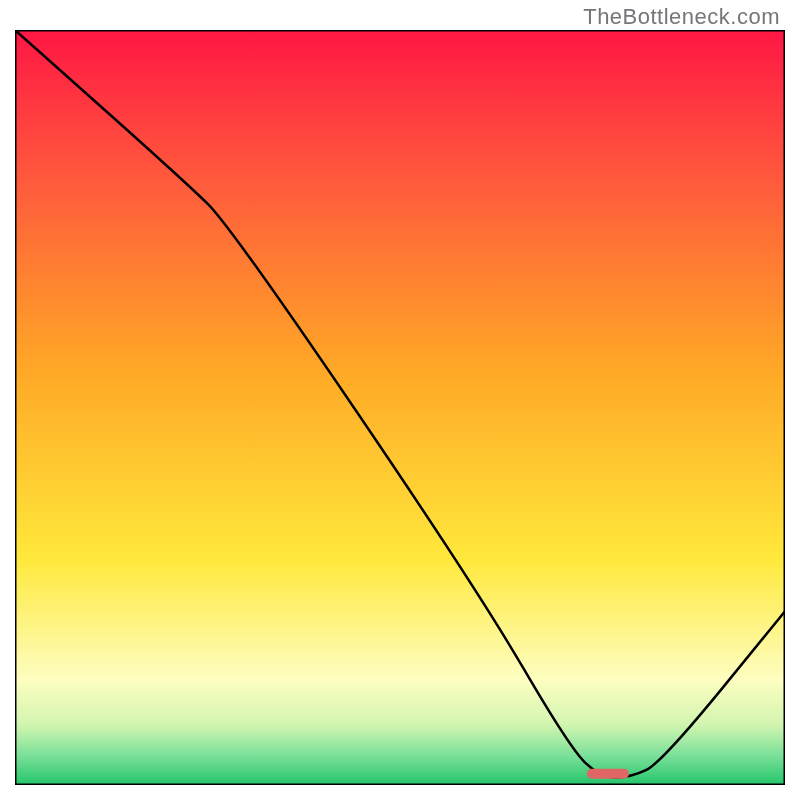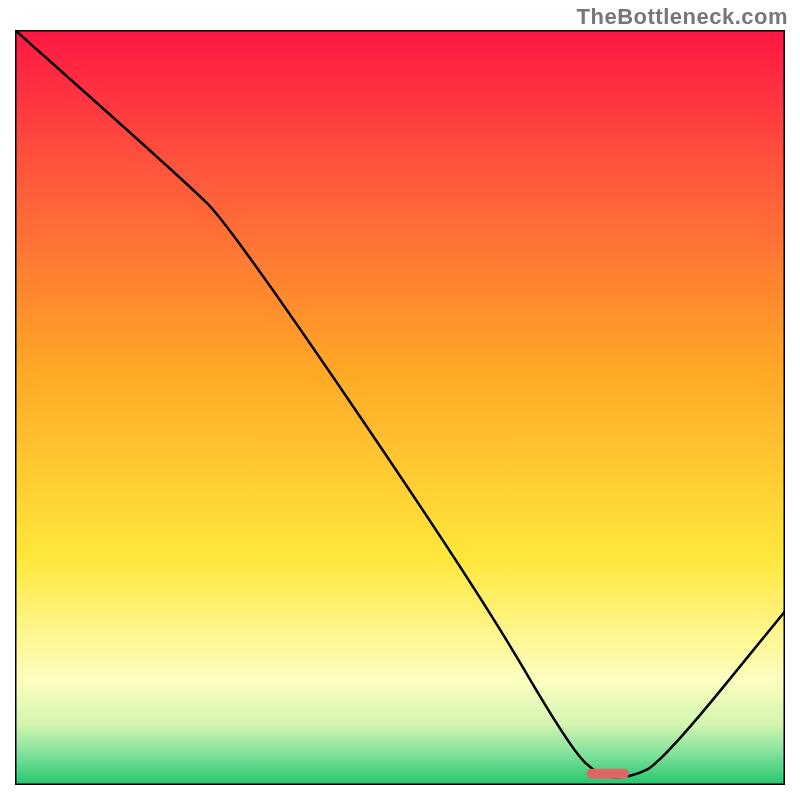--- a/index.html
+++ b/index.html
@@ -6,23 +6,23 @@
   body {
     width: 800px;
     height: 800px;
     background: #ffffff;
     position: relative;
     font-family: Arial, sans-serif;
   }
   .watermark {
     position: absolute;
     top: 4px;
-    right: 12px;
+    right: 20px;
     font-size: 22px;
-    font-weight: bold;
+    font-weight: normal;
     color: #75757a;
     letter-spacing: 0.5px;
   }
   .plot-area {
     position: absolute;
     top: 30px;
     left: 15px;
     width: 770px;
     height: 755px;
   }

